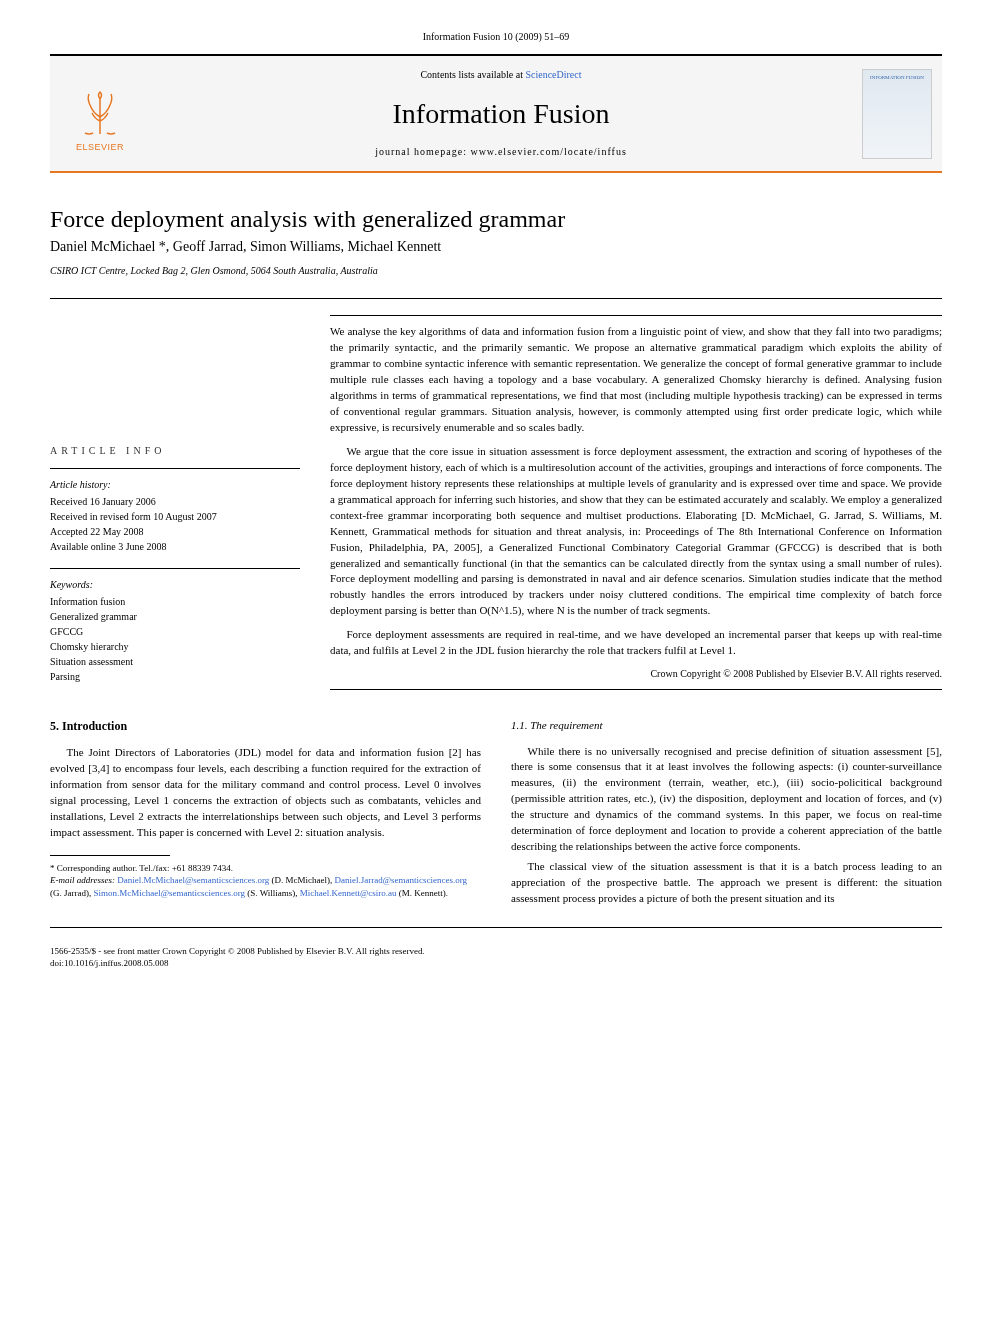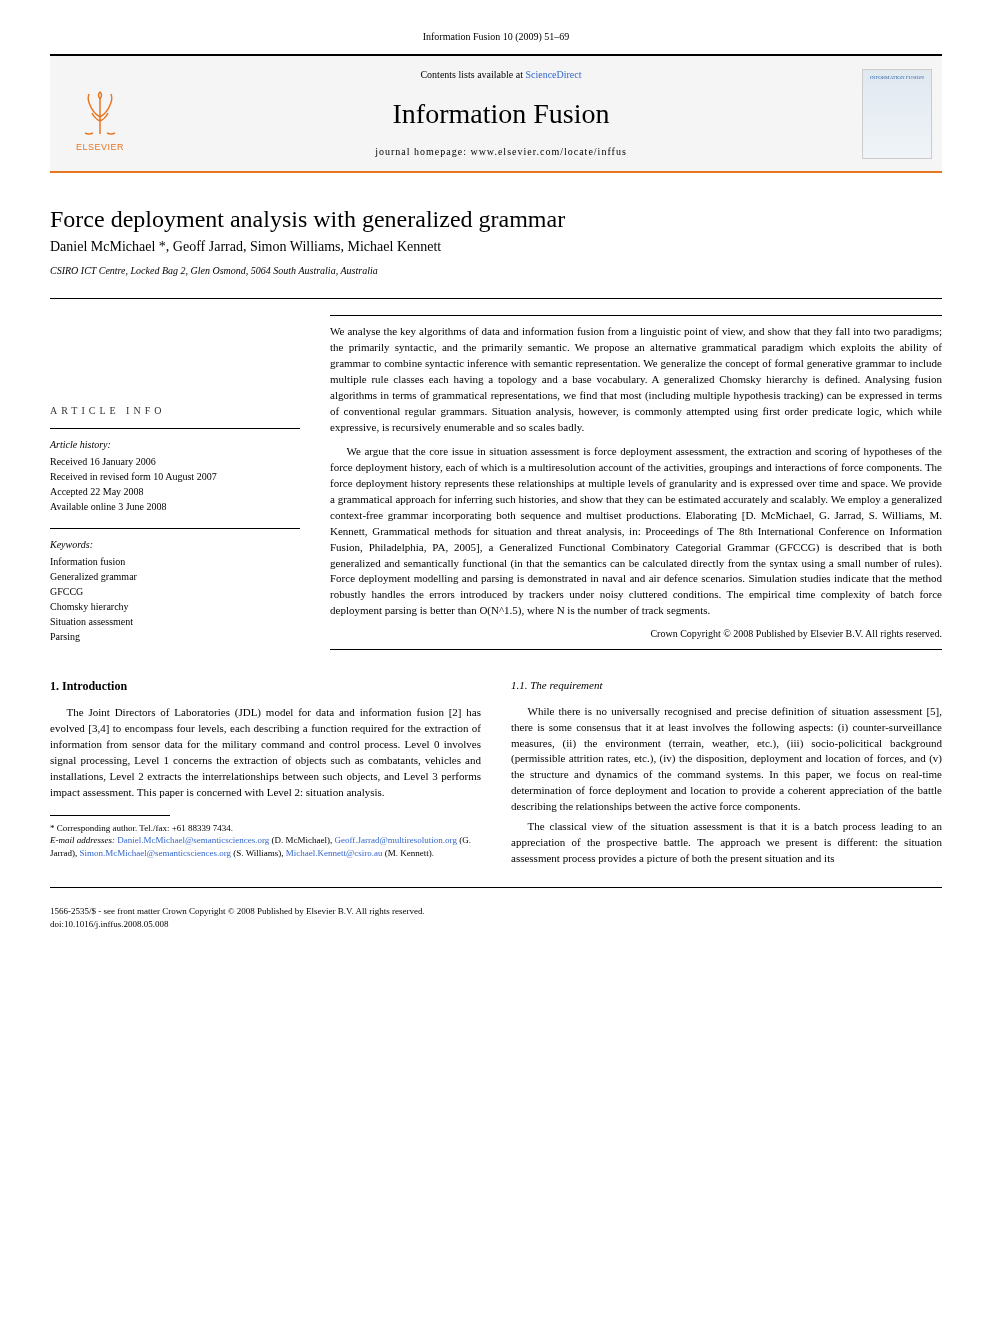--- a/index.html
+++ b/index.html
@@ -269,40 +269,41 @@
       <div>Situation assessment</div>
       <div>Parsing</div>
     </div>
   </div>
 
   <div class="abstract-col">
     <hr class="divider">
     <div class="abstract-text">
       <p>We analyse the key algorithms of data and information fusion from a linguistic point of view, and show that they fall into two paradigms; the primarily syntactic, and the primarily semantic. We propose an alternative grammatical paradigm which exploits the ability of grammar to combine syntactic inference with semantic representation. We generalize the concept of formal generative grammar to include multiple rule classes each having a topology and a base vocabulary. A generalized Chomsky hierarchy is defined. Analysing fusion algorithms in terms of grammatical representations, we find that most (including multiple hypothesis tracking) can be expressed in terms of conventional regular grammars. Situation analysis, however, is commonly attempted using first order predicate logic, which while expressive, is recursively enumerable and so scales badly.</p>
       <p>We argue that the core issue in situation assessment is force deployment assessment, the extraction and scoring of hypotheses of the force deployment history, each of which is a multiresolution account of the activities, groupings and interactions of force components. The force deployment history represents these relationships at multiple levels of granularity and is expressed over time and space. We provide a grammatical approach for inferring such histories, and show that they can be estimated accurately and scalably. We employ a generalized context-free grammar incorporating both sequence and multiset productions. Elaborating [D. McMichael, G. Jarrad, S. Williams, M. Kennett, Grammatical methods for situation and threat analysis, in: Proceedings of The 8th International Conference on Information Fusion, Philadelphia, PA, 2005], a Generalized Functional Combinatory Categorial Grammar (GFCCG) is described that is both generalized and semantically functional (in that the semantics can be calculated directly from the syntax using a small number of rules). Force deployment modelling and parsing is demonstrated in naval and air defence scenarios. Simulation studies indicate that the method robustly handles the errors introduced by trackers under noisy cluttered conditions. The empirical time complexity of batch force deployment parsing is better than O(N^1.5), where N is the number of track segments.</p>
+      <p>Force deployment assessments are required in real-time, and we have developed an incremental parser that keeps up with real-time data, and fulfils at Level 2 in the JDL fusion hierarchy the role that trackers fulfil at Level 1.</p>
     </div>
     <div class="copyright-line">Crown Copyright © 2008 Published by Elsevier B.V. All rights reserved.</div>
     <hr class="divider">
   </div>
 </div>
 
 <div class="body-two-col">
 
   <div class="body-col">
-    <h2>1. Introduction</h2>
+    <h2>5. Introduction</h2>
     <p>The Joint Directors of Laboratories (JDL) model for data and information fusion [2] has evolved [3,4] to encompass four levels, each describing a function required for the extraction of information from sensor data for the military command and control process. Level 0 involves signal processing, Level 1 concerns the extraction of objects such as combatants, vehicles and installations, Level 2 extracts the interrelationships between such objects, and Level 3 performs impact assessment. This paper is concerned with Level 2: situation analysis.</p>
 
     <hr class="footnote-sep">
     <div class="footnotes">
       <div>* Corresponding author. Tel./fax: +61 88339 7434.</div>
       <div>
         <em>E-mail addresses:</em>
         <a href="#">Daniel.McMichael@semanticsciences.org</a>
         <span>(D. McMichael)</span>,
-        <a href="#">Geoff.Jarrad@multiresolution.org</a>
+        <a href="#">Daniel.Jarrad@semanticsciences.org</a>
         <span>(G. Jarrad)</span>,
         <a href="#">Simon.McMichael@semanticsciences.org</a>
         <span>(S. Williams)</span>,
         <a href="#">Michael.Kennett@csiro.au</a>
         <span>(M. Kennett)</span>.
       </div>
     </div>
   </div>
 
   <div class="body-col">

